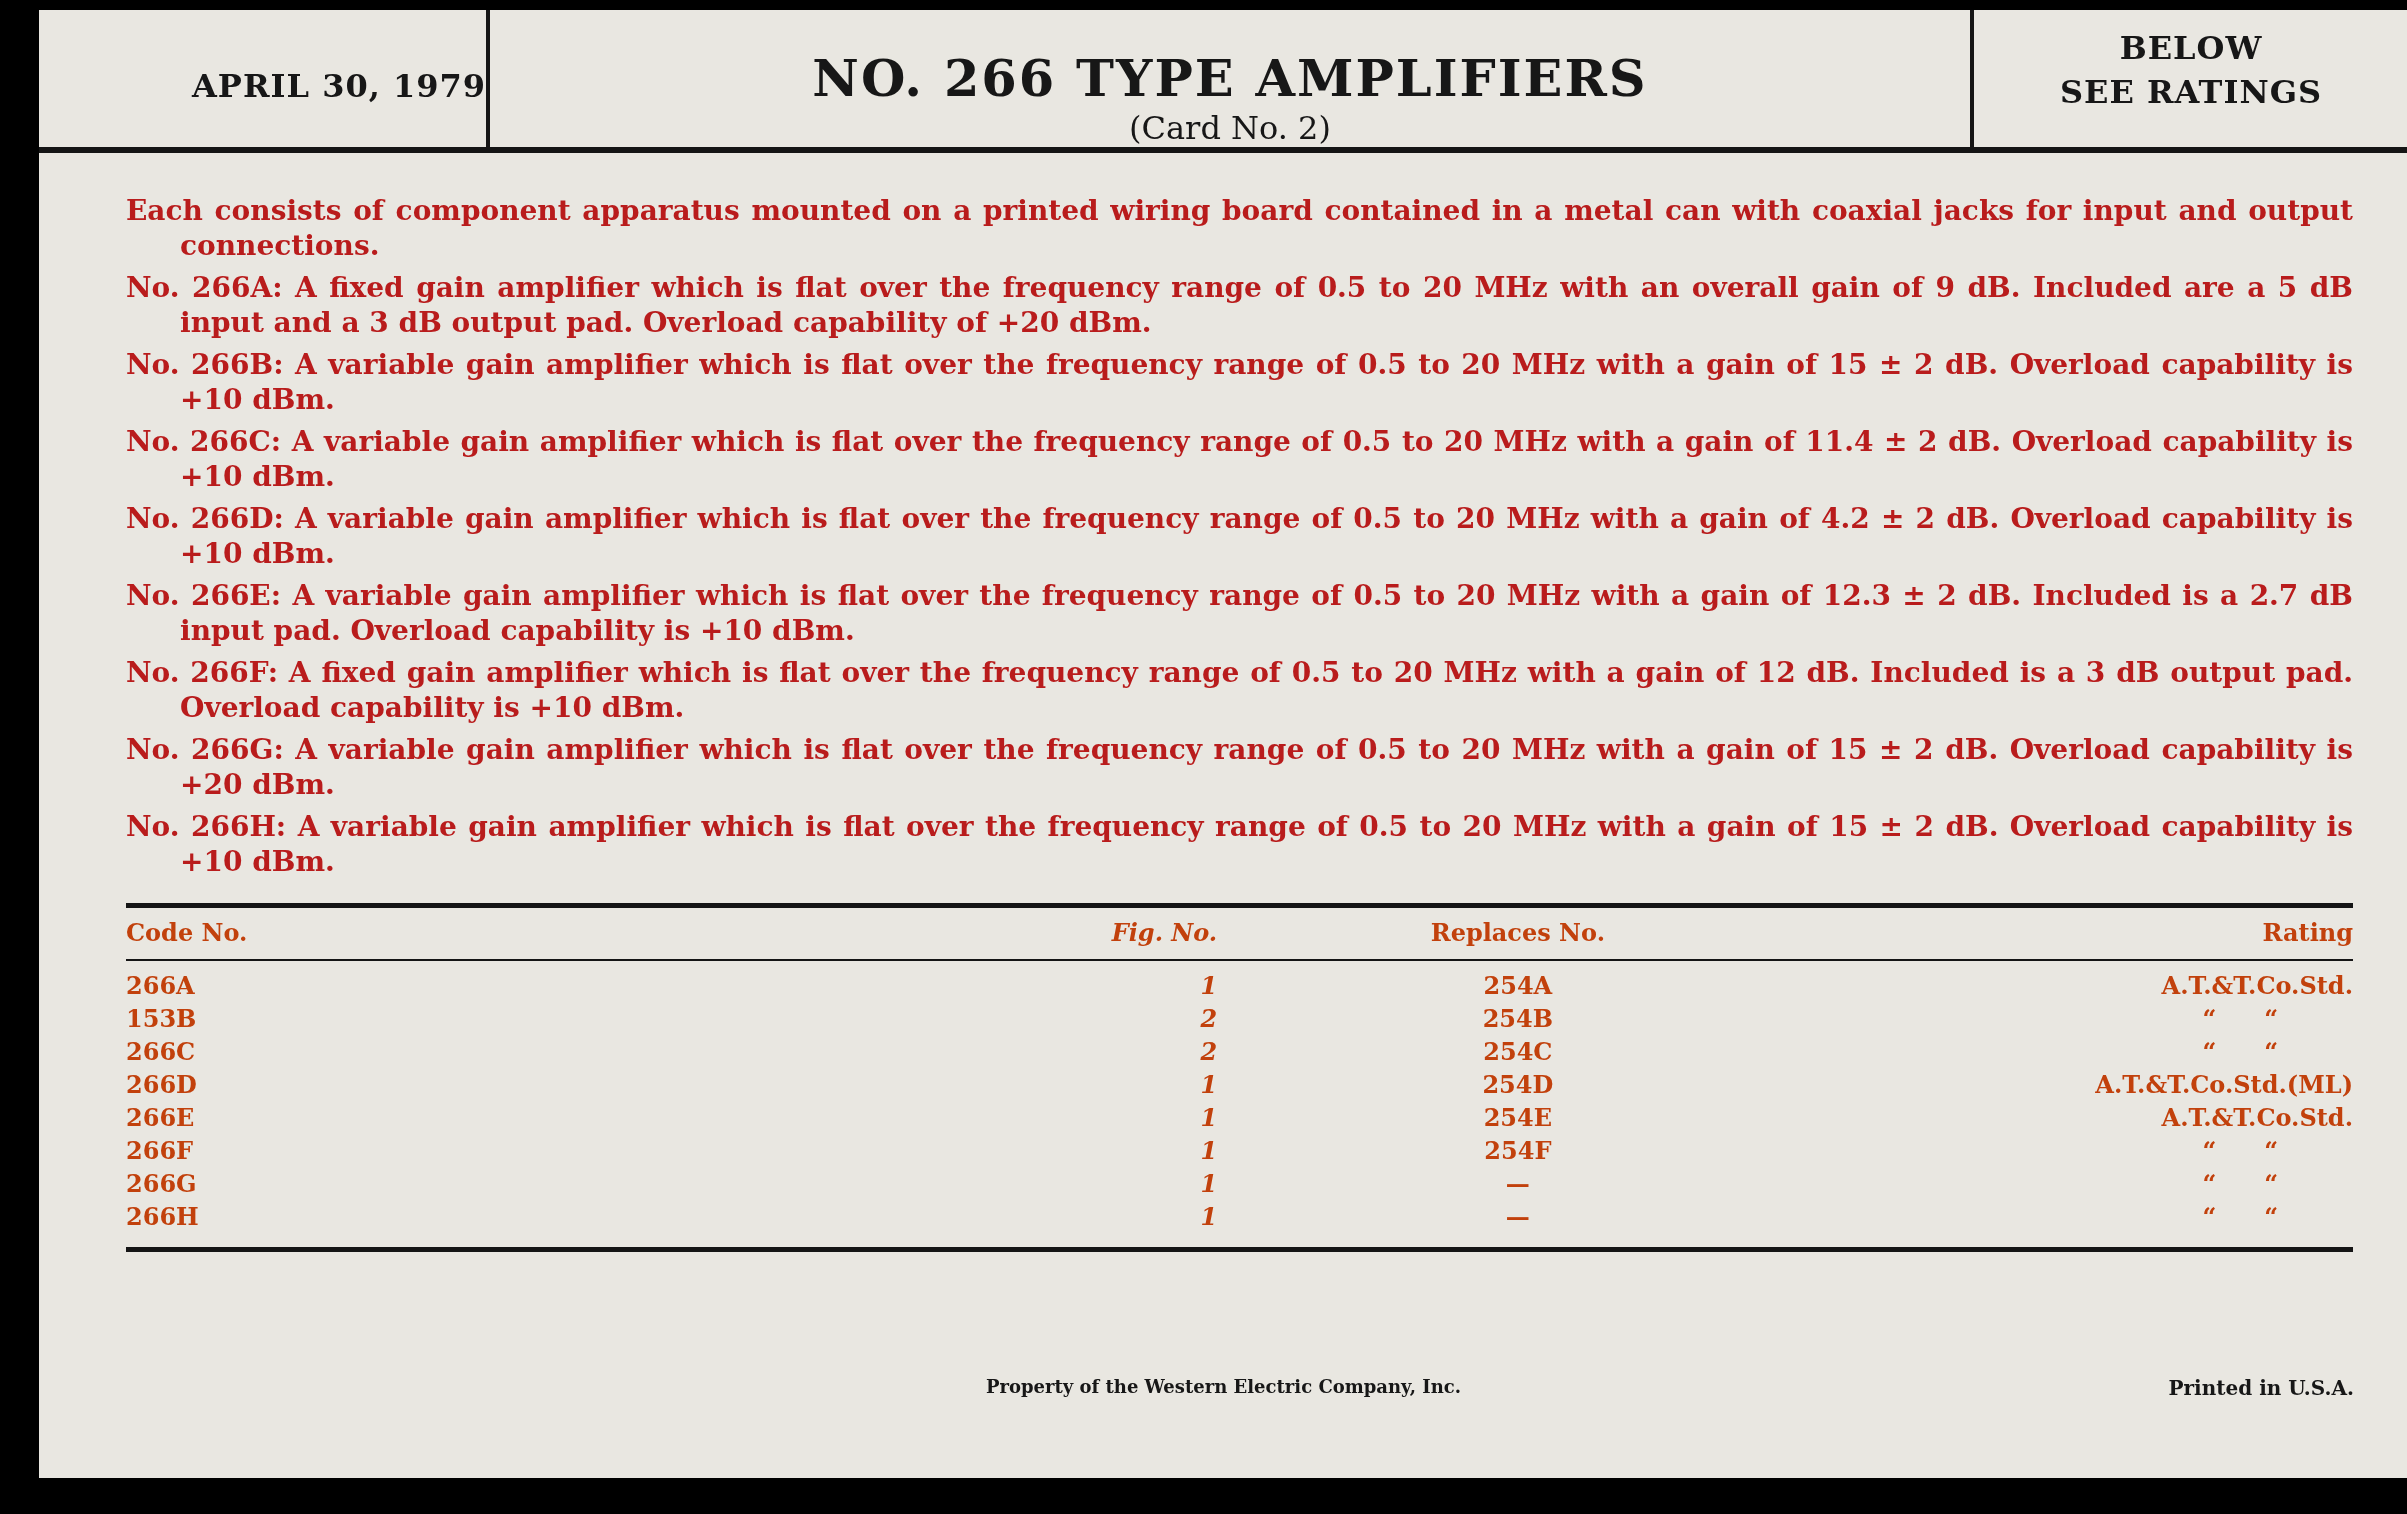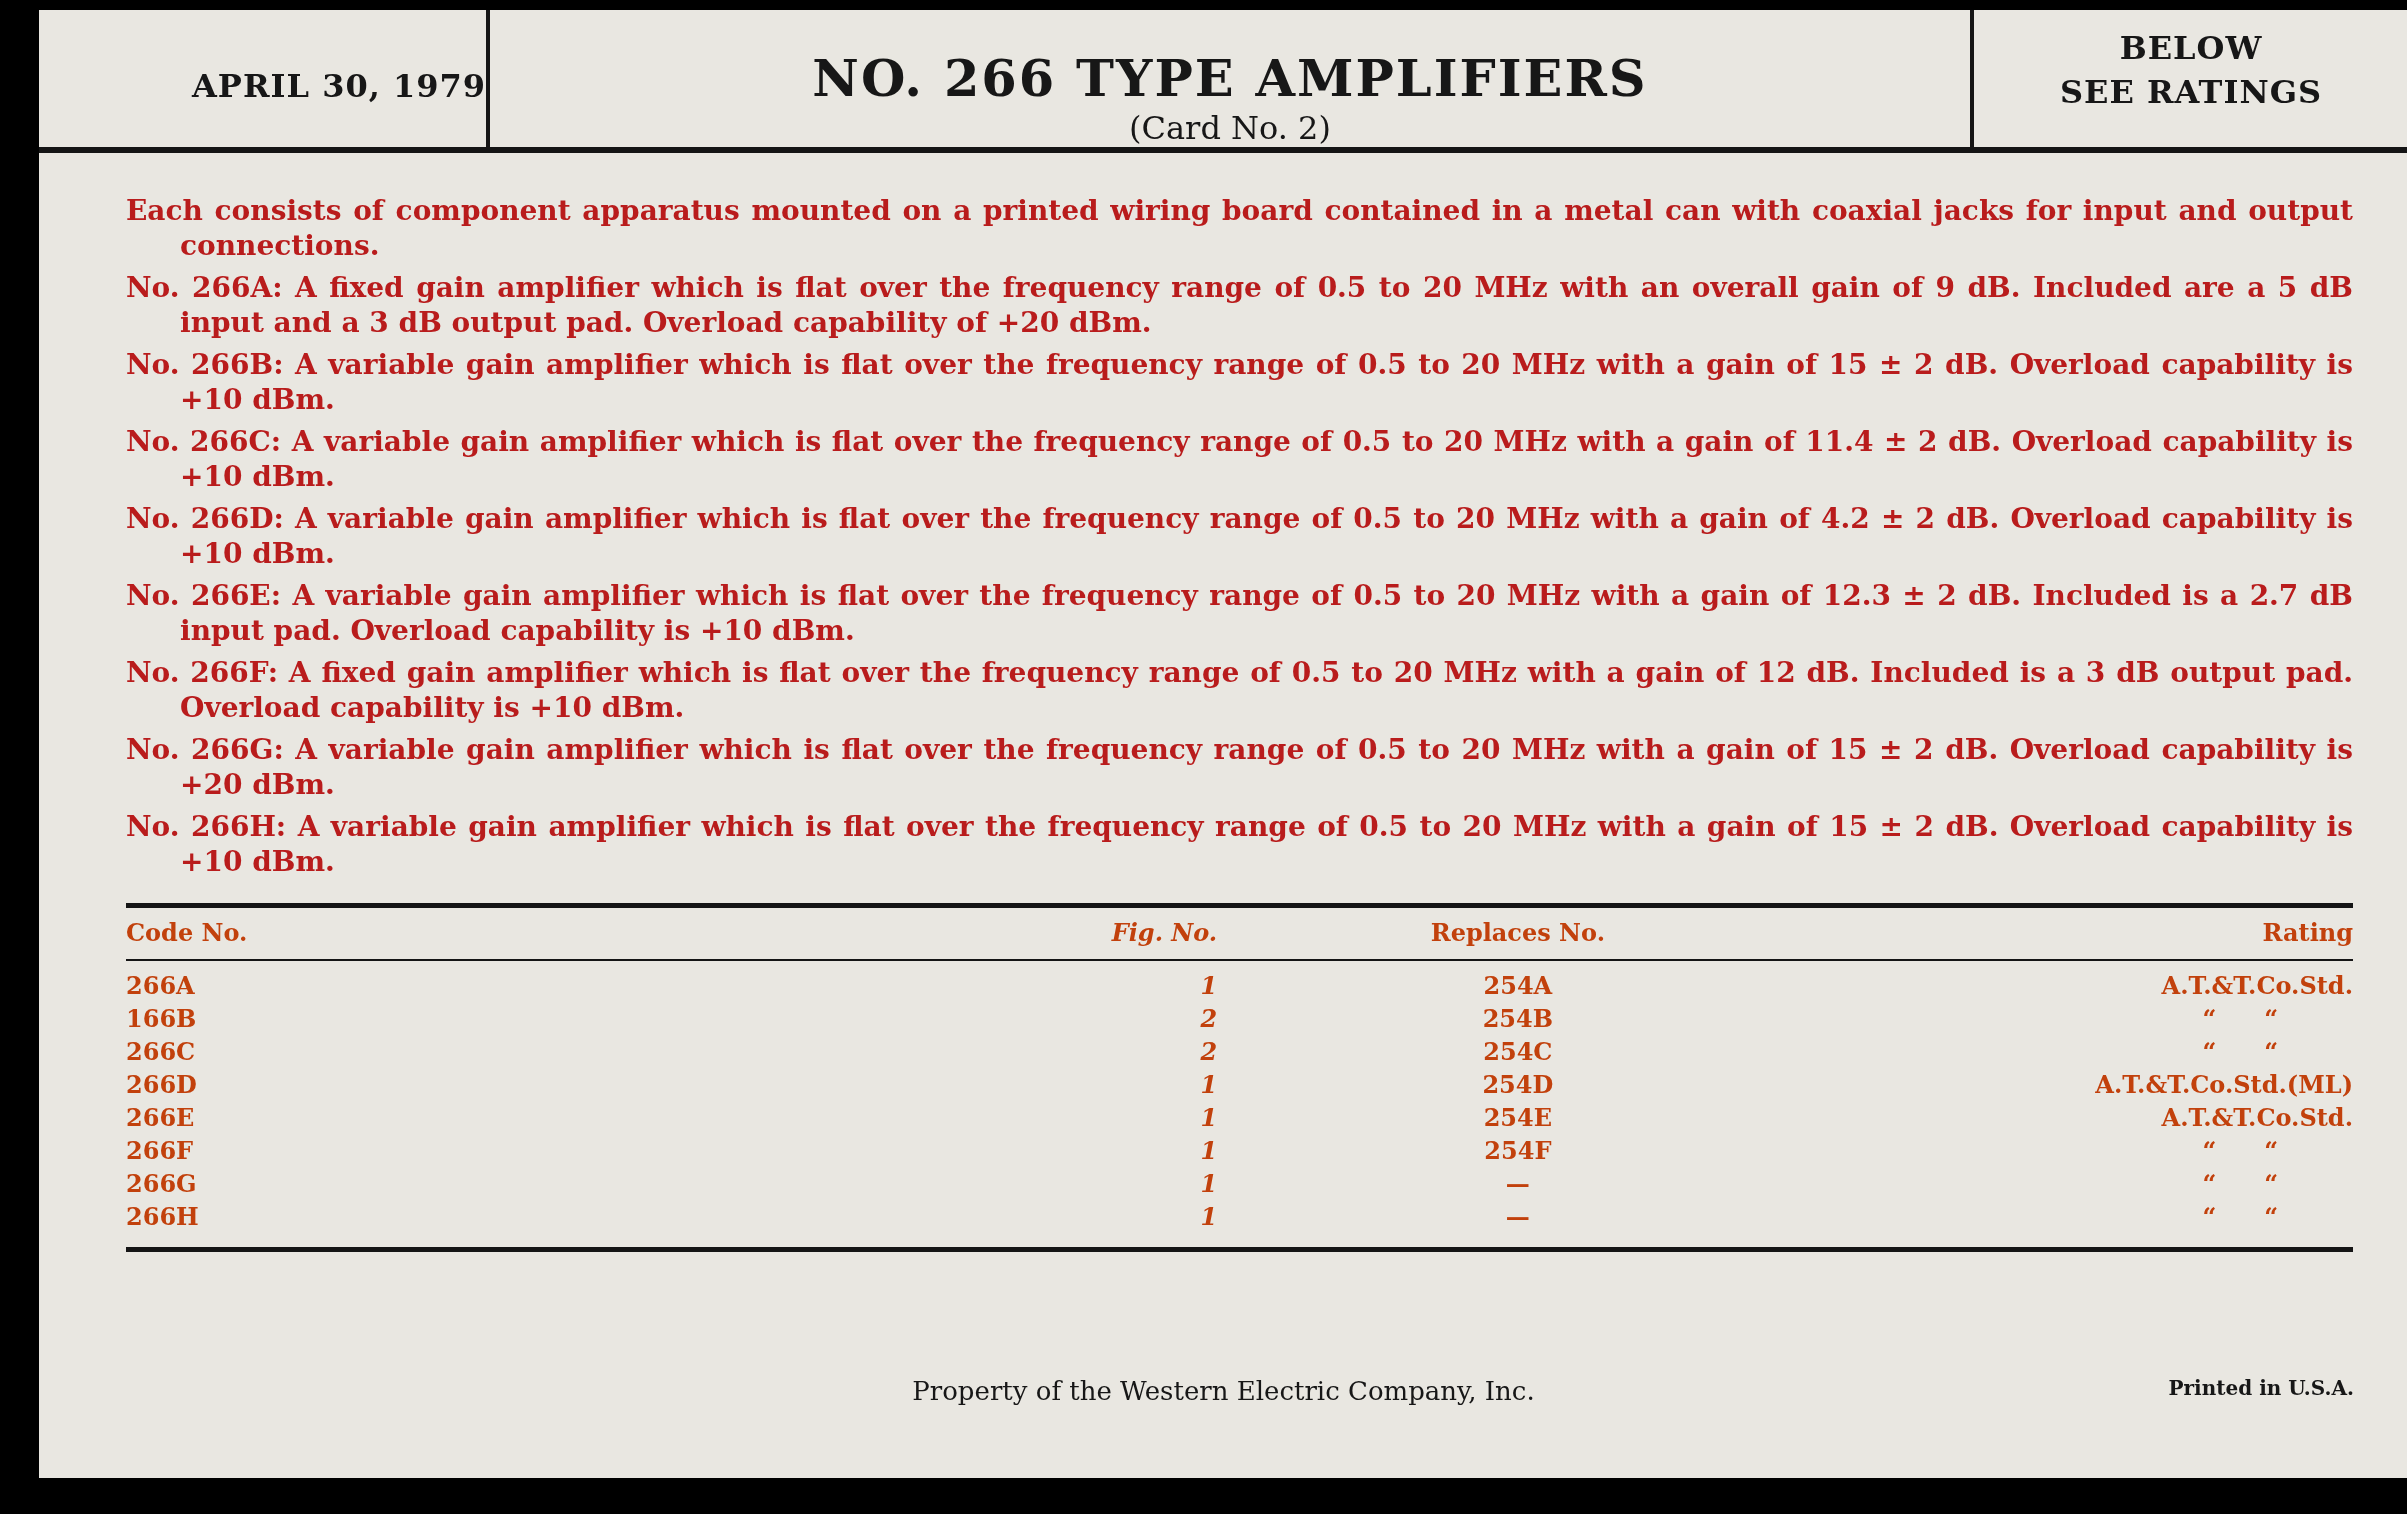--- a/index.html
+++ b/index.html
@@ -112,22 +112,22 @@
   
   .pagefooter {
     position: absolute;
     left: 0;
     right: 0;
     top: 1366px;
     height: 40px;
   }
   .property {
     text-align: center;
-    font-size: 26px;
-    font-weight: 400;
+    font-size: 18px;
+    font-weight: 700;
   }
   .printed {
     position: absolute;
     right: 54px;
     top: 0;
     font-size: 20px;
     font-weight: 700;
   }
 </style>
 </head>
@@ -173,21 +173,21 @@
             </tr>
         </thead>
         <tbody id="table-body">
             <tr>
               <td class="col-code">266A</td>
               <td class="col-fig">1</td>
               <td class="col-replaces">254A</td>
               <td class="col-rating">A.T.&amp;T.Co.Std.</td>
             </tr>
             <tr>
-              <td class="col-code">166B</td>
+              <td class="col-code">153B</td>
               <td class="col-fig">2</td>
               <td class="col-replaces">254B</td>
               <td class="col-rating ditto">“  “</td>
             </tr>
             <tr>
               <td class="col-code">266C</td>
               <td class="col-fig">2</td>
               <td class="col-replaces">254C</td>
               <td class="col-rating ditto">“  “</td>
             </tr>

